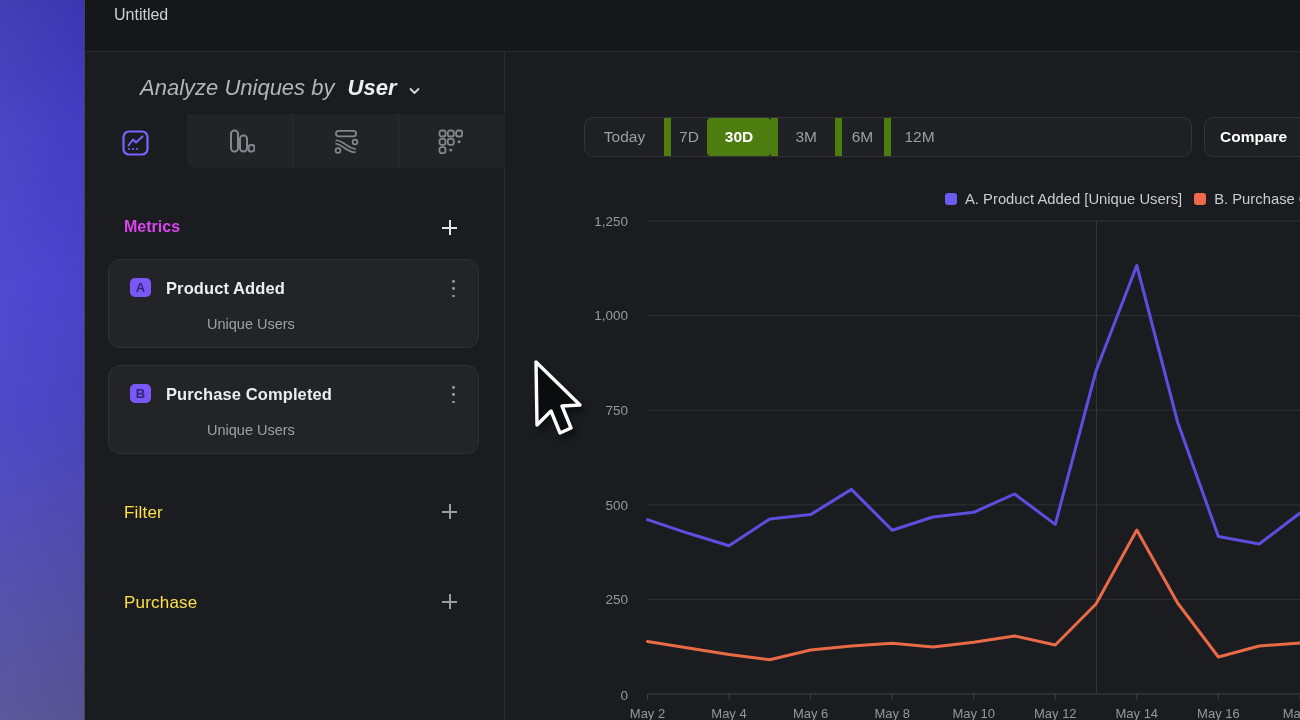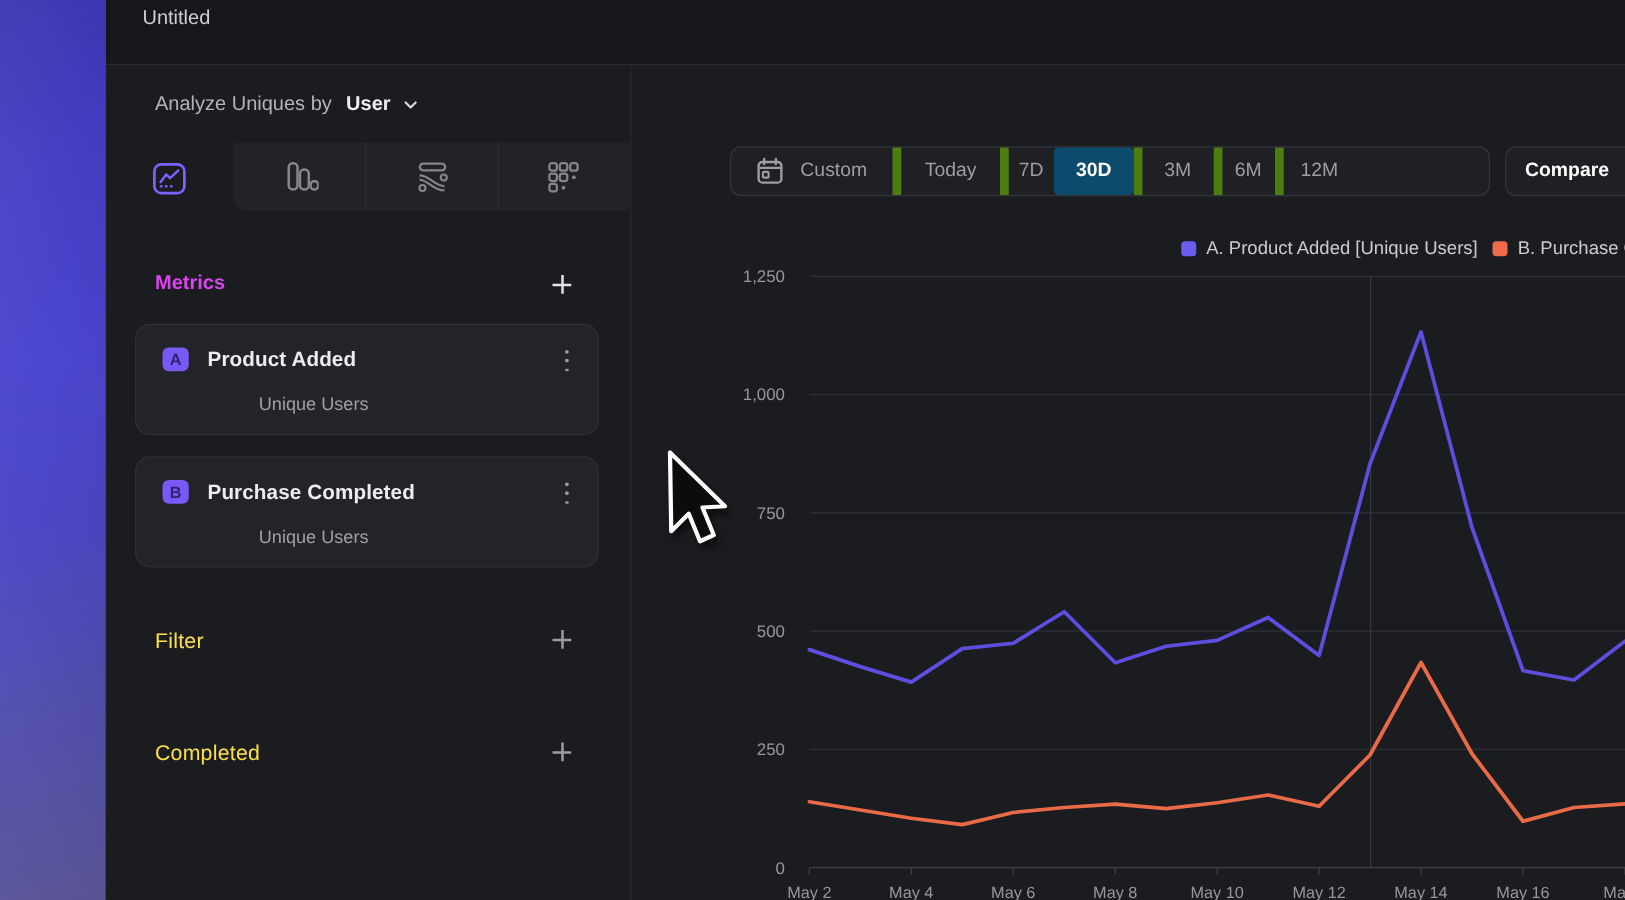--- a/index.html
+++ b/index.html
@@ -9,21 +9,21 @@
   #strip{left:0;top:0;width:84px;height:720px;
     background:linear-gradient(180deg,#3a34b0 0%,#453ec3 18%,#4c45cf 40%,#4d47c6 58%,#5450b5 76%,#5b57a7 92%,#5f5ba0 100%);}
   #strip .hshade{position:absolute;left:0;top:0;width:100%;height:100%;
     background:linear-gradient(100deg,rgba(255,255,255,0.05) 0%,rgba(255,255,255,0) 45%,rgba(0,0,0,0.09) 100%);}
   
   #app{left:84px;top:0;width:1216px;height:720px;background:#1b1c20;border-left:1px solid #45464b;box-sizing:border-box;}
   #topbar{left:85px;top:0;width:1215px;height:52px;background:#16171a;border-bottom:1px solid #2a2b2f;box-sizing:border-box;}
   #untitled{left:114px;top:6px;font-size:16px;color:#cfd0d4;line-height:18px;text-align:center;}
   
   #panel{left:85px;top:52px;width:420px;height:668px;background:#1b1c20;border-right:1px solid #28292d;box-sizing:border-box;}
-  #hdrrow{left:124px;top:75px;font-size:16px;color:#b3b4b9;}
+  #hdrrow{left:140px;top:75px;font-size:22px;color:#b3b4b9;font-style:italic;}
   #hdrrow b{color:#eceef0;font-weight:700;margin-left:7px;}
   
   #tabbg{left:187px;top:114px;width:318px;height:54px;background:#222327;border-radius:0 0 0 8px;}
   .tabsep{top:114px;width:1px;height:54px;background:#2d2e32;}
   
   .card{left:108px;width:371px;height:89px;background:#232428;border:1px solid #2f3034;border-radius:12px;box-sizing:border-box;}
   .badge{position:absolute;left:21px;top:18px;width:21px;height:19px;background:#7a58f5;border-radius:5px;color:#2f2375;font-size:13px;font-weight:700;text-align:center;line-height:19px;}
   .ctitle{position:absolute;left:57px;top:19px;font-size:16.5px;font-weight:700;letter-spacing:0.1px;color:#ecedef;line-height:18px;}
   .csub{position:absolute;left:57px;top:56px;font-size:14.5px;color:#9fa0a5;line-height:17px;margin-left:41px;}
   .kebab{position:absolute;right:23px;top:20px;width:3px;}
@@ -33,21 +33,21 @@
   
   .plus{width:15px;height:15px;}
   .plus:before,.plus:after{content:"";position:absolute;background:#9b9ca1;}
   .plus:before{left:7px;top:0;width:1.6px;height:15px;}
   .plus:after{left:0;top:7px;width:15px;height:1.6px;}
   .plus.bright:before,.plus.bright:after{background:#e3e4e7;}
   
   #toolbar{left:584px;top:117px;width:608px;height:40px;background:#1f2024;border:1px solid #33343a;border-radius:9px;box-sizing:border-box;display:flex;align-items:stretch;}
   .seg{display:flex;align-items:center;justify-content:center;color:#9d9ea3;font-size:15.5px;border-left:7px solid #4d7c0f;}
   .seg:first-child{border-left:none;}
-  .seg.sel{background:#0c4a6e;border-radius:4px;color:#fff;font-weight:700;border-left:none;}
+  .seg.sel{background:#4d7c0f;border-radius:4px;color:#fff;font-weight:700;border-left:none;}
   
   #compare{left:1204px;top:117px;width:120px;height:40px;background:#1f2024;border:1px solid #33343a;border-radius:9px;box-sizing:border-box;color:#fff;font-size:15.5px;font-weight:700;line-height:38px;padding-left:15px;}
   
   #legend{left:945px;top:192px;height:14px;display:flex;align-items:center;white-space:nowrap;font-size:14.8px;color:#cbccd0;}
   .sw{width:12px;height:12px;border-radius:3px;margin-right:8px;flex:none;}
   
   #cursor{left:528px;top:356px;}
 </style>
 </head>
 <body>
@@ -116,32 +116,24 @@
     <div class="csub">Unique Users</div>
     <div class="kebab">
       <i></i>
       <i></i>
       <i></i>
     </div>
   </div>
 
   <div class="abs seclabel" style="left:124px;top:503px">Filter</div>
   <div class="abs plus" style="left:442px;top:504px"></div>
-  <div class="abs seclabel" style="left:124px;top:593px">Completed</div>
+  <div class="abs seclabel" style="left:124px;top:593px">Purchase</div>
   <div class="abs plus" style="left:442px;top:594px"></div>
 
   <div class="abs" id="toolbar">
-    <div class="seg" style="width:129px">
-      <svg width="22" height="22" viewBox="0 0 22 22" style="margin-right:13px">
-        <rect x="1.9" y="3.6" width="18.2" height="16.5" rx="3" fill="none" stroke="#9d9ea3" stroke-width="1.9"></rect>
-        <path d="M2.5 8.3 L19.5 8.3" stroke="#9d9ea3" stroke-width="1.8"></path>
-        <path d="M6.3 1 L6.3 5.2 M15.7 1 L15.7 5.2" stroke="#9d9ea3" stroke-width="1.9" stroke-linecap="round"></path>
-        <rect x="5.3" y="11.5" width="4.6" height="4.6" rx="1" fill="none" stroke="#9d9ea3" stroke-width="1.7"></rect>
-      </svg>
-      Custom</div>
     <div class="seg" style="width:79px">Today</div>
     <div class="seg" style="width:36px">7D</div>
     <div class="seg sel" style="width:64px">30D</div>
     <div class="seg" style="width:56.5px">3M</div>
     <div class="seg" style="width:42px">6M</div>
     <div class="seg" style="width:58px;border-right:none">12M</div>
   </div>
   <div class="abs" id="compare">Compare</div>
 
   <div class="abs" id="legend">

